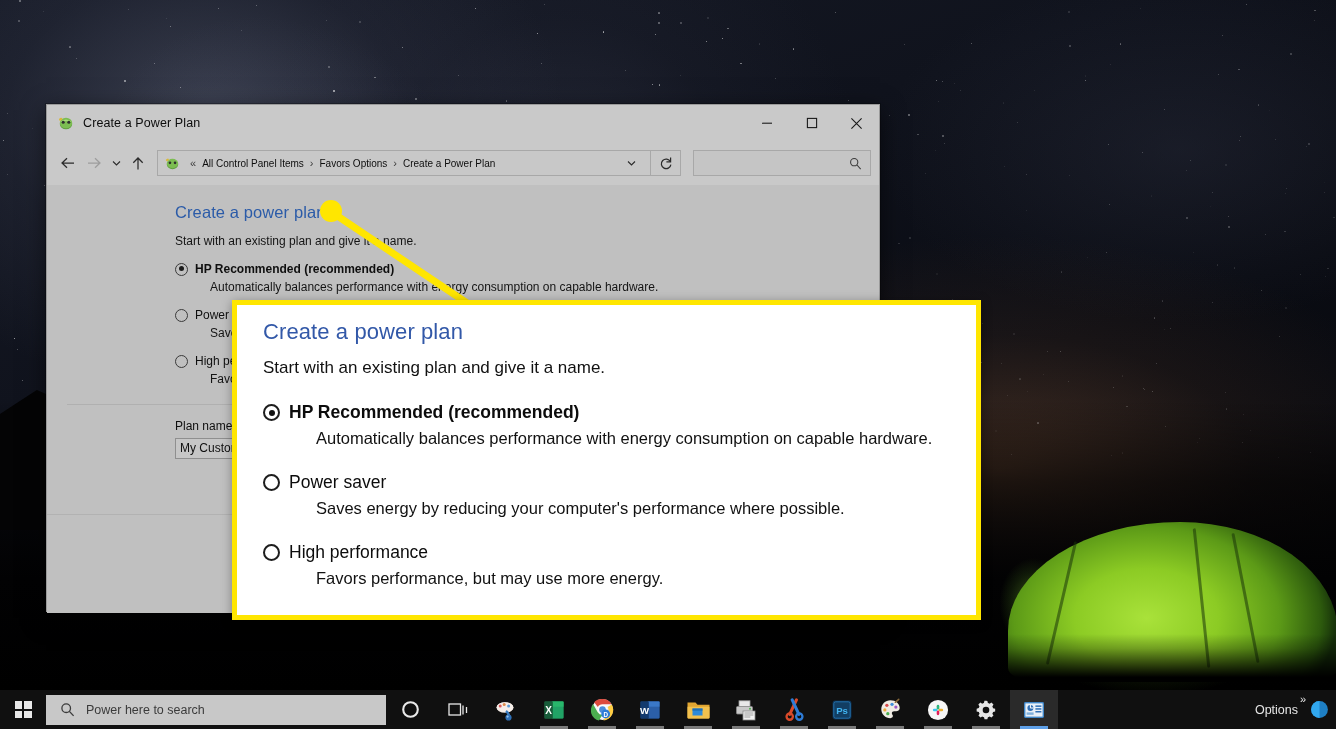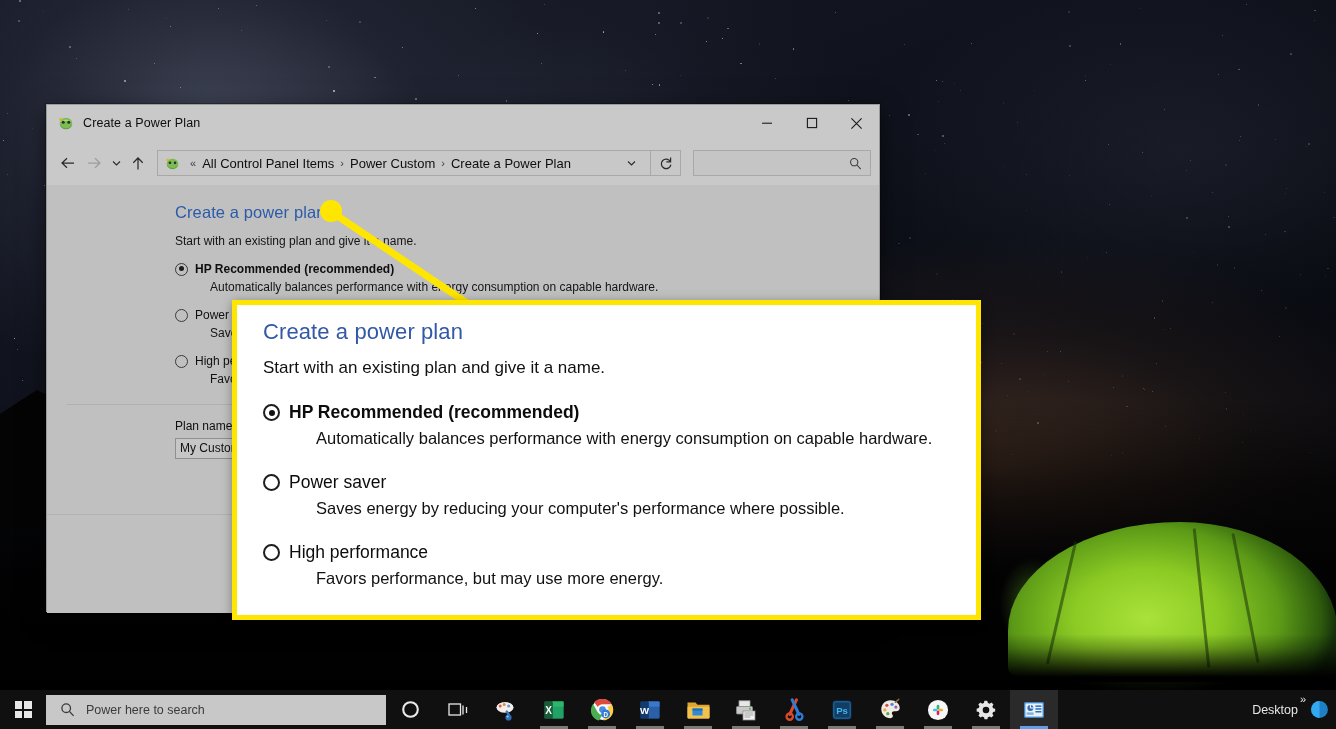--- a/index.html
+++ b/index.html
@@ -102,21 +102,21 @@
   .navbtn.dim { color: #9d9d9d; }
   .navbtn.small { width: 18px; font-size: 10px; }
   .addressbar {
     flex: 1; height: 26px; margin-left: 6px; background: #c8c8c8;
     border: 1px solid #a8a8a8; display: flex; align-items: center;
     padding: 0 4px; min-width: 0;
   }
   .addr-icon { width: 17px; height: 17px; position: relative; flex: 0 0 auto; margin: 0 3px 0 2px;}
   .crumb-sep { color: #3c3c3c; font-size: 11px; padding: 0 6px; flex: 0 0 auto; }
   .crumb {
-    font-size: 13px; color: #0e0e0e; white-space: nowrap; flex: 0 0 auto;
+    font-size: 10px; color: #0e0e0e; white-space: nowrap; flex: 0 0 auto;
   }
   .addr-spacer { flex: 1 1 auto; }
   .addr-chevron { color: #2b2b2b; font-size: 10px; padding: 0 10px; flex: 0 0 auto; }
   .refresh {
     width: 30px; height: 26px; border: 1px solid #a8a8a8; border-left: 0;
     background: #c8c8c8; display: flex; align-items: center; justify-content: center;
     color: #2b2b2b; font-size: 13px; flex: 0 0 auto;
   }
   .searchbox {
     width: 178px; height: 26px; margin-left: 12px; background: #c5c5c5;
@@ -646,21 +646,21 @@
           <ellipse cx="9" cy="10" rx="6" ry="5" fill="#5f9e3f"></ellipse>
           <ellipse cx="9" cy="9" rx="6" ry="5" fill="#7cbd52"></ellipse>
           <circle cx="6.3" cy="8.3" r="1.4" fill="#2f2f2f"></circle>
           <circle cx="11.7" cy="8.3" r="1.4" fill="#2f2f2f"></circle>
           <rect x="2" y="4" width="3.2" height="2.2" rx="1" fill="#d9b93a" transform="rotate(-28 3.6 5.1)"></rect>
         </svg>
       </span>
       <span class="crumb-sep">«</span>
       <span class="crumb">All Control Panel Items</span>
       <span class="crumb-sep">›</span>
-      <span class="crumb">Power Custom</span>
+      <span class="crumb">Favors Options</span>
       <span class="crumb-sep">›</span>
       <span class="crumb">Create a Power Plan</span>
       <span class="addr-spacer"></span>
       <span class="addr-chevron">
         <svg width="9" height="7" viewBox="0 0 9 7" class="ic">
             <path d="M1 1.5l3.5 3.5L8 1.5" stroke="#2b2b2b" stroke-width="1.1" fill="none"></path>
           </svg>
       </span>
     </div>
 
@@ -918,21 +918,21 @@
         <rect x="13.4" y="9.2" width="6" height="1.5" fill="#2f6fb5"></rect>
         <rect x="13.4" y="12" width="6" height="1.5" fill="#2f6fb5"></rect>
         <rect x="4.6" y="13.4" width="7" height="2.4" fill="#7fb0dc"></rect>
       </svg>
       <span class="ind"></span>
     </div>
   </div>
 
   <div class="tray">
     <span class="desk-label">
-      <span>Desktop</span>
+      <span>Options</span>
       <span class="chev2">»</span>
     </span>
     <span class="tray-clock">
       <svg width="19" height="19" viewBox="0 0 19 19" class="ic">
         <circle cx="9.5" cy="9.5" r="8.4" fill="#1e7fc4"></circle>
         <path d="M9.5 1.1a8.4 8.4 0 0 0 0 16.8z" fill="#31a8ef"></path>
       </svg>
     </span>
   </div>
 </div>

